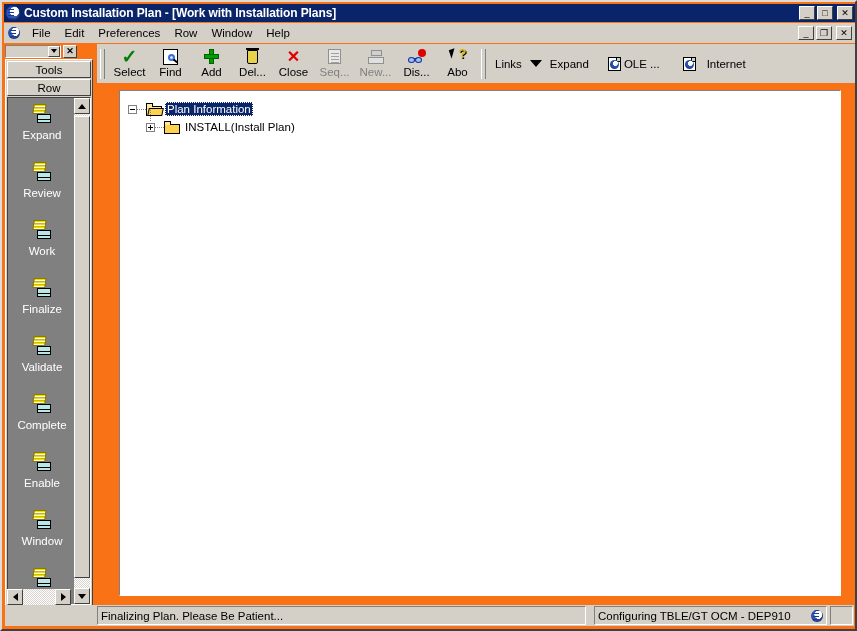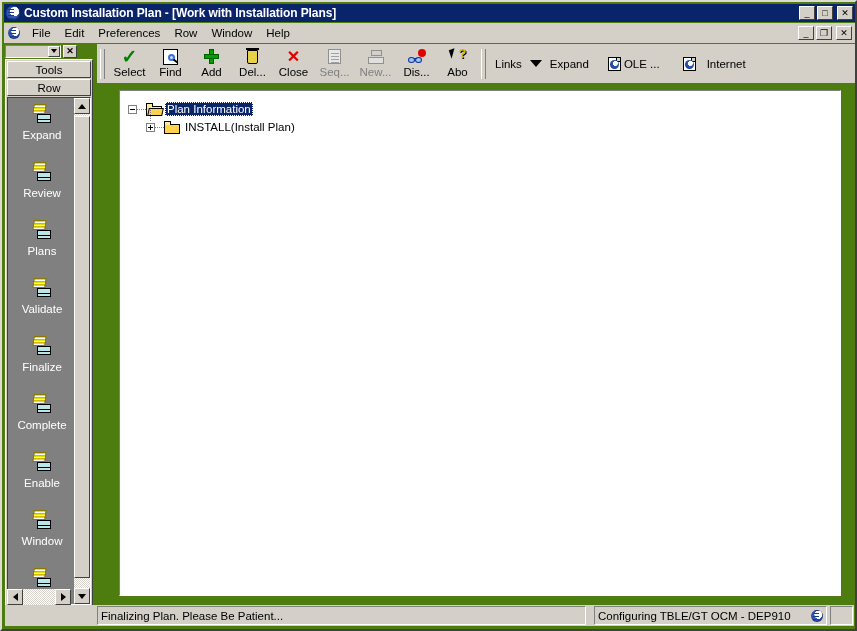--- a/index.html
+++ b/index.html
@@ -9,21 +9,21 @@
   }
   body {
     font-family: "Liberation Sans", sans-serif;
     font-size: 11px;
     -webkit-font-smoothing: none;
   }
   #app {
     position: relative;
     width: 857px;
     height: 631px;
-    background: #4d7c0f;
+    background: #f97316;
     overflow: hidden;
     box-sizing: border-box;
     border-left: 2px solid #dfdcd5;
     border-top: 2px solid #dfdcd5;
     border-right: 2px solid #404040;
     border-bottom: 2px solid #404040;
   }
 
   
   .titlebar {
@@ -834,35 +834,35 @@
                 <span class="lines"></span>
                 <span class="tray"></span>
               </span>
             <span class="lbl">Review</span>
           </div>
           <div class="lp-item">
             <span class="docicon">
                 <span class="lines"></span>
                 <span class="tray"></span>
               </span>
-            <span class="lbl">Plans</span>
+            <span class="lbl">Work</span>
+          </div>
+          <div class="lp-item">
+            <span class="docicon">
+                <span class="lines"></span>
+                <span class="tray"></span>
+              </span>
+            <span class="lbl">Finalize</span>
           </div>
           <div class="lp-item">
             <span class="docicon">
                 <span class="lines"></span>
                 <span class="tray"></span>
               </span>
             <span class="lbl">Validate</span>
-          </div>
-          <div class="lp-item">
-            <span class="docicon">
-                <span class="lines"></span>
-                <span class="tray"></span>
-              </span>
-            <span class="lbl">Finalize</span>
           </div>
           <div class="lp-item">
             <span class="docicon">
                 <span class="lines"></span>
                 <span class="tray"></span>
               </span>
             <span class="lbl">Complete</span>
           </div>
           <div class="lp-item">
             <span class="docicon">

